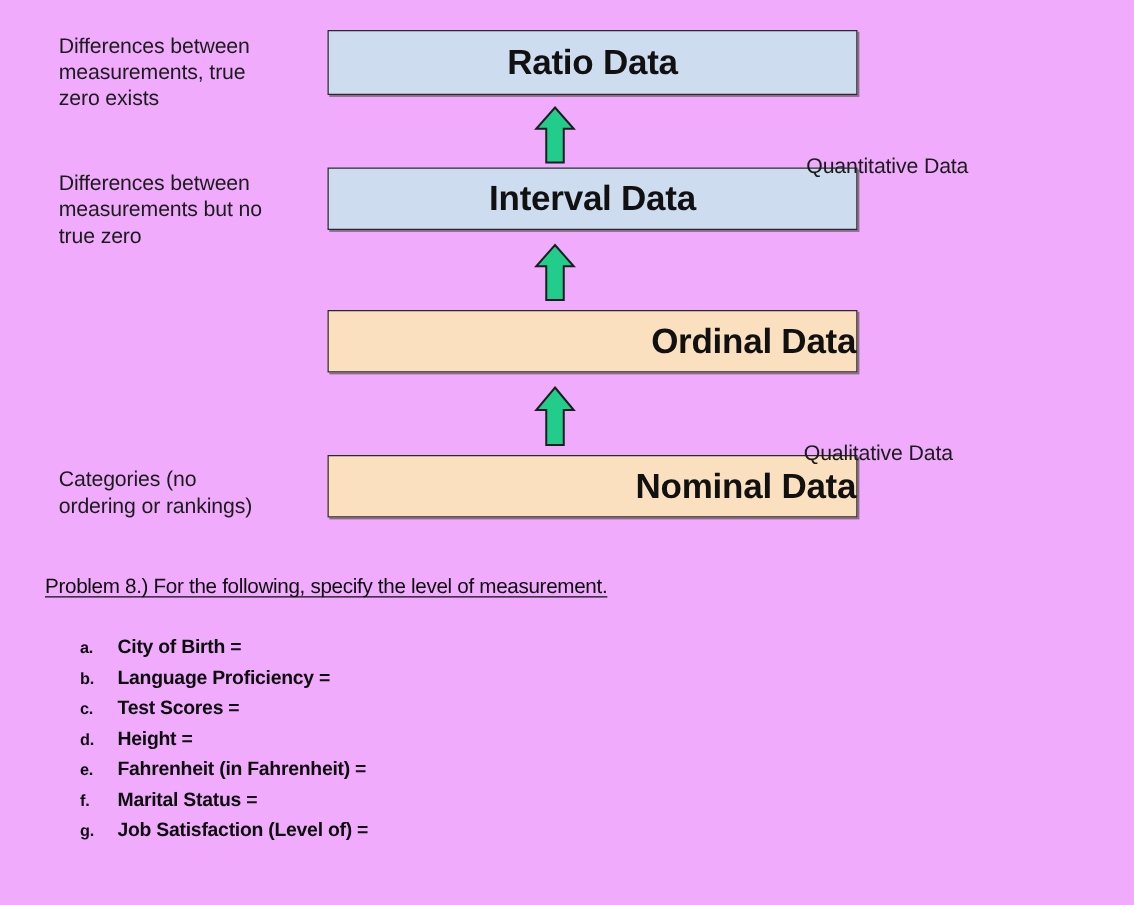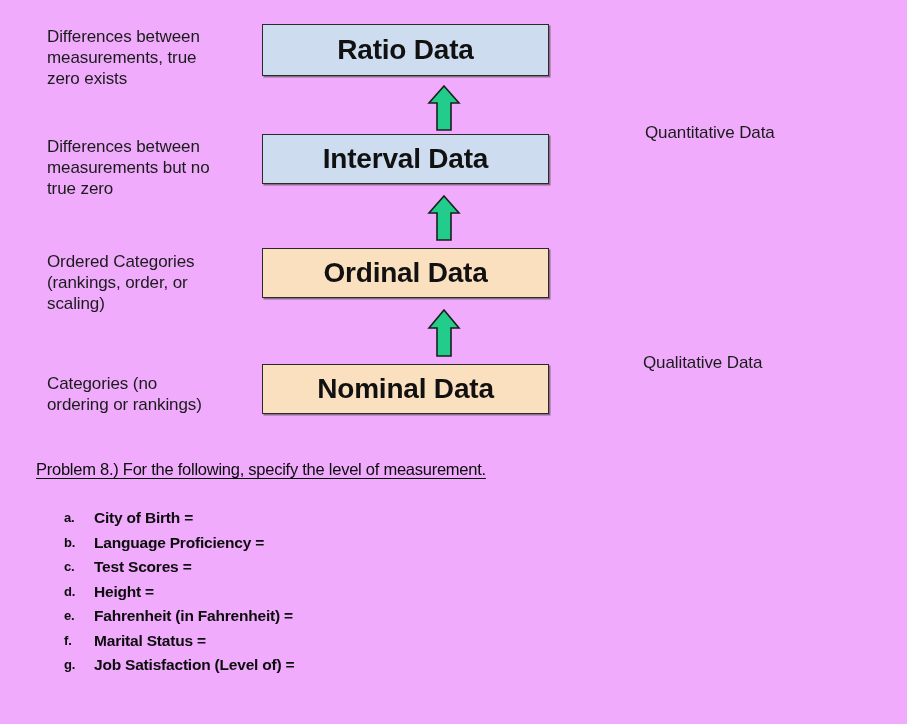--- a/index.html
+++ b/index.html
@@ -28,36 +28,36 @@
     font-size: 17px;
     line-height: 21px;
     color: #1b1b1b;
     letter-spacing: -0.1px;
     white-space: pre-line;
   }
 
   .level-box {
     position: absolute;
     left: 262px;
-    width: 287px;
+    width: 424px;
     border: 1px solid #2a2a2a;
     box-shadow: 1.5px 1.5px 0 rgba(60,55,50,0.55);
     display: flex;
     align-items: center;
     justify-content: center;
   }
   .level-box .box-label {
     font-family: "Liberation Sans", sans-serif;
     font-weight: bold;
     font-size: 28px;
     letter-spacing: -0.2px;
     color: #111111;
   }
   .box-blue   { background: #cedcf0; }
-  .box-peach  { background: #fbe0bf; }
+  .box-peach  { background: #fbe0bf; justify-content: flex-end; }
 
   .side-label {
     position: absolute;
     font-family: "Liberation Sans", sans-serif;
     font-size: 17px;
     color: #1b1b1b;
     letter-spacing: -0.1px;
     margin-top: 31px;
   }
 
@@ -115,23 +115,20 @@
   <div id="diagram">
 
     <div class="desc" style="left:47px; top:26px;">Differences between
 measurements, true
 zero exists</div>
 
     <div class="desc" style="left:47px; top:136px;">Differences between
 measurements but no
 true zero</div>
 
-    <div class="desc" style="left:47px; top:251px;">Ordered Categories
-(rankings, order, or
-scaling)</div>
 
     <div class="desc" style="left:47px; top:373px;">Categories (no
 ordering or rankings)</div>
 
     <div class="level-box box-blue" style="top:24px; height:52px;">
       <span class="box-label">Ratio Data</span>
     </div>
 
     <div class="level-box box-blue" style="top:134px; height:50px;">
       <span class="box-label">Interval Data</span>

